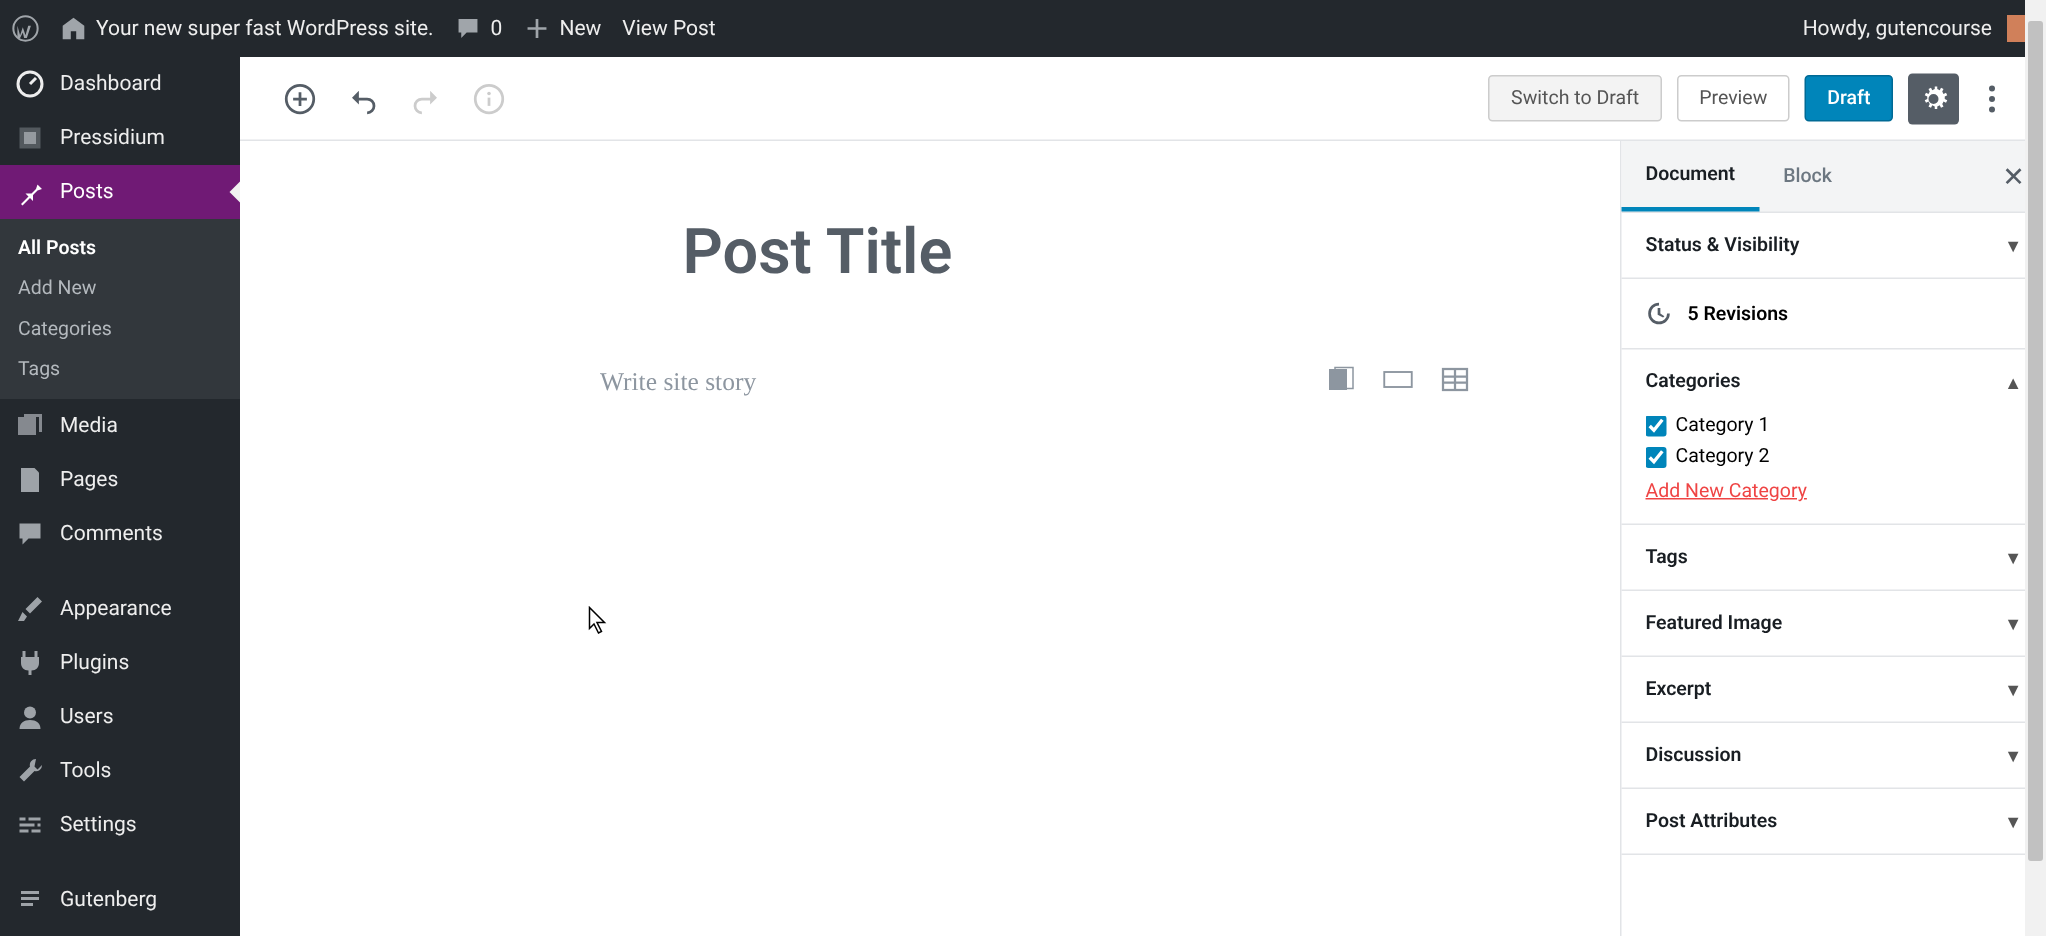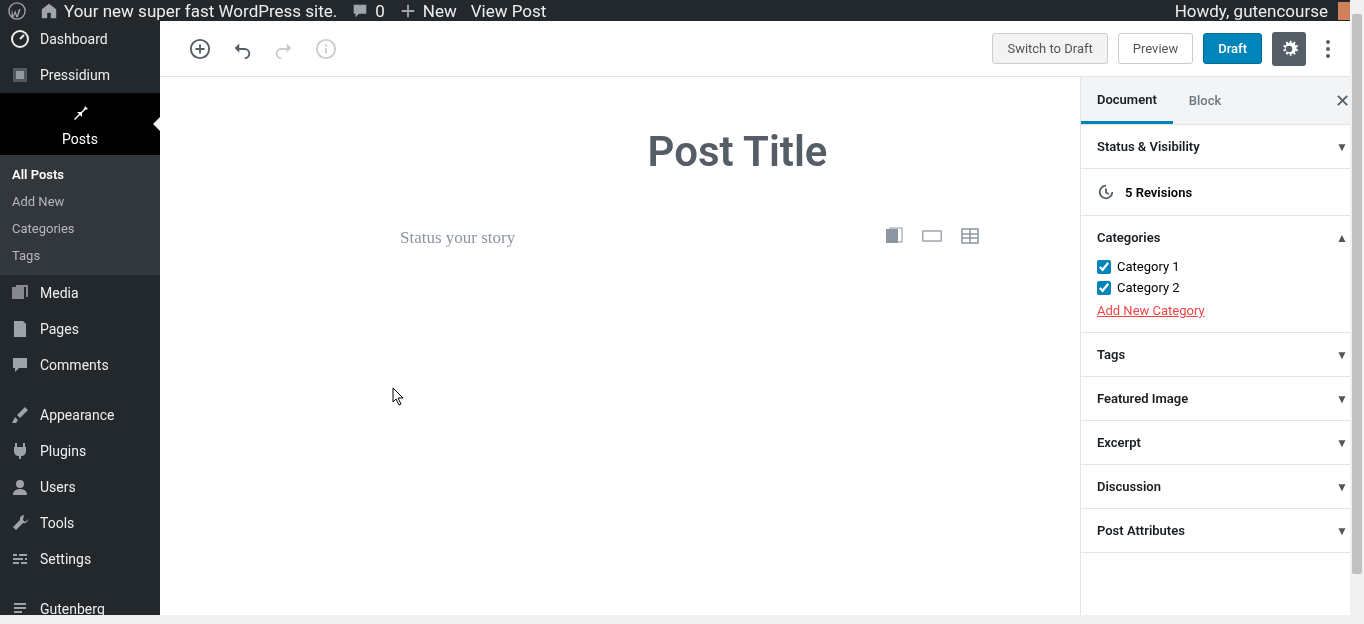--- a/index.html
+++ b/index.html
@@ -1,32 +1,32 @@
 <!DOCTYPE html>
 <html><head>
 <meta charset="utf-8">
 <style>
 * { margin: 0; padding: 0; box-sizing: border-box; font-family: -apple-system, BlinkMacSystemFont, "Segoe UI", Roboto, sans-serif; }
 body { width: 1364px; height: 624px; overflow: hidden; background: #f1f1f1; }
 
 
-.admin-bar { height: 21px; background: #23282d; color: #eee; display: flex; align-items: center; font-size: 17px; padding: 0 8px; justify-content: space-between; }
+.admin-bar { height: 38px; background: #23282d; color: #eee; display: flex; align-items: center; font-size: 14px; padding: 0 8px; justify-content: space-between; }
 .admin-bar-left, .admin-bar-right { display: flex; align-items: center; gap: 14px; }
 .admin-bar .ab-item { display: flex; align-items: center; gap: 6px; color: #eee; cursor: pointer; }
 .admin-bar svg { width: 18px; height: 18px; fill: #a0a5aa; }
 .avatar-box { width: 18px; height: 18px; background: #d0805a; margin-left: 4px; }
 
 
 .main { display: flex; height: 594px; }
 
 
 .sidebar { width: 160px; background: #23282d; color: #eee; font-size: 14px; overflow: hidden; }
 .sidebar-item { display: flex; align-items: center; gap: 10px; padding: 8px 10px; cursor: pointer; color: #eee; }
 .sidebar-item.heading { color: #eee; font-weight: 400; }
-.sidebar-item.current { background: #000000; color: #fff; position: relative; flex-direction: column; }
+.sidebar-item.current { background: #701a75; color: #fff; position: relative; }
 .sidebar-item.current::after { content: ""; position: absolute; right: -1px; top: 50%; transform: translateY(-50%); border: 8px solid transparent; border-right-color: #f1f1f1; }
 .sidebar-sub { background: #32373c; padding: 6px 0; }
 .sidebar-sub-item { padding: 6px 12px; color: #b4b9be; font-size: 13px; cursor: pointer; }
 .sidebar-sub-item.active { color: #fff; font-weight: 600; }
 .sidebar-icon { width: 20px; height: 20px; fill: rgba(240,245,250,.6); }
 .sidebar-item.current .sidebar-icon { fill: #fff; }
 .sidebar-sep { height: 14px; }
 
 
 .editor { flex: 1; background: #fff; display: flex; flex-direction: column; }
@@ -37,21 +37,21 @@
 .tool-btn.disabled svg { fill: #ccc; }
 .btn { padding: 7px 14px; font-size: 13px; border: 1px solid #ccc; background: #fff; border-radius: 3px; cursor: pointer; color: #555; }
 .btn.secondary { background: #f3f3f3; }
 .btn.primary { background: #0085ba; border-color: #006a95; color: #fff; font-weight: 500; }
 .gear-btn { width: 34px; height: 34px; background: #555d66; display: flex; align-items: center; justify-content: center; border-radius: 3px; cursor: pointer; }
 .gear-btn svg { fill: #fff; width: 20px; height: 20px; }
 .more-btn { width: 24px; display: flex; align-items: center; justify-content: center; cursor: pointer; }
 
 .editor-body { flex: 1; display: flex; }
 .canvas { flex: 1; padding: 50px 60px 50px 60px; position: relative; }
-.post-title { font-size: 42px; font-weight: 600; color: #555d66; margin-left: 235px; margin-bottom: 50px; text-align: center; }
+.post-title { font-size: 42px; font-weight: 600; color: #555d66; margin-left: 235px; margin-bottom: 50px; }
 .block-row { display: flex; align-items: center; margin-left: 180px; }
 .placeholder { color: #8d96a0; font-size: 17px; font-family: Georgia, serif; flex: 1; }
 .block-tools { display: flex; gap: 18px; margin-right: 40px; }
 .block-tools svg { width: 20px; height: 20px; fill: #8d96a0; }
 .cursor-arrow { position: absolute; left: 232px; top: 310px; }
 
 
 .inspector { width: 284px; background: #fff; border-left: 1px solid #e2e4e7; font-size: 13px; display: flex; flex-direction: column; }
 .inspector-tabs { display: flex; align-items: center; background: #f3f4f5; border-bottom: 1px solid #e2e4e7; height: 48px; }
 .inspector-tab { padding: 0 16px; height: 100%; display: flex; align-items: center; font-weight: 500; color: #6c7781; cursor: pointer; }
@@ -242,21 +242,21 @@
               <circle cx="2" cy="17" r="2" fill="#555d66"></circle>
             </svg>
           </div>
       </div>
     </div>
 
     <div class="editor-body">
       <div class="canvas">
         <div class="post-title">Post Title</div>
         <div class="block-row">
-          <div class="placeholder">Status your story</div>
+          <div class="placeholder">Write site story</div>
           <div class="block-tools">
             <span><svg viewBox="0 0 20 20">
                   <rect x="2" y="3" width="12" height="14" fill="#8d96a0"></rect>
                   <rect x="6" y="2" width="12" height="14" fill="none" stroke="#8d96a0" stroke-width="1"></rect>
                 </svg></span>
             <span><svg viewBox="0 0 24 14">
                   <rect x="1" y="1" width="22" height="12" fill="none" stroke="#8d96a0" stroke-width="1.5"></rect>
                 </svg></span>
             <span><svg viewBox="0 0 20 20">
                   <rect x="2" y="3" width="16" height="14" fill="none" stroke="#8d96a0" stroke-width="1.5"></rect>

